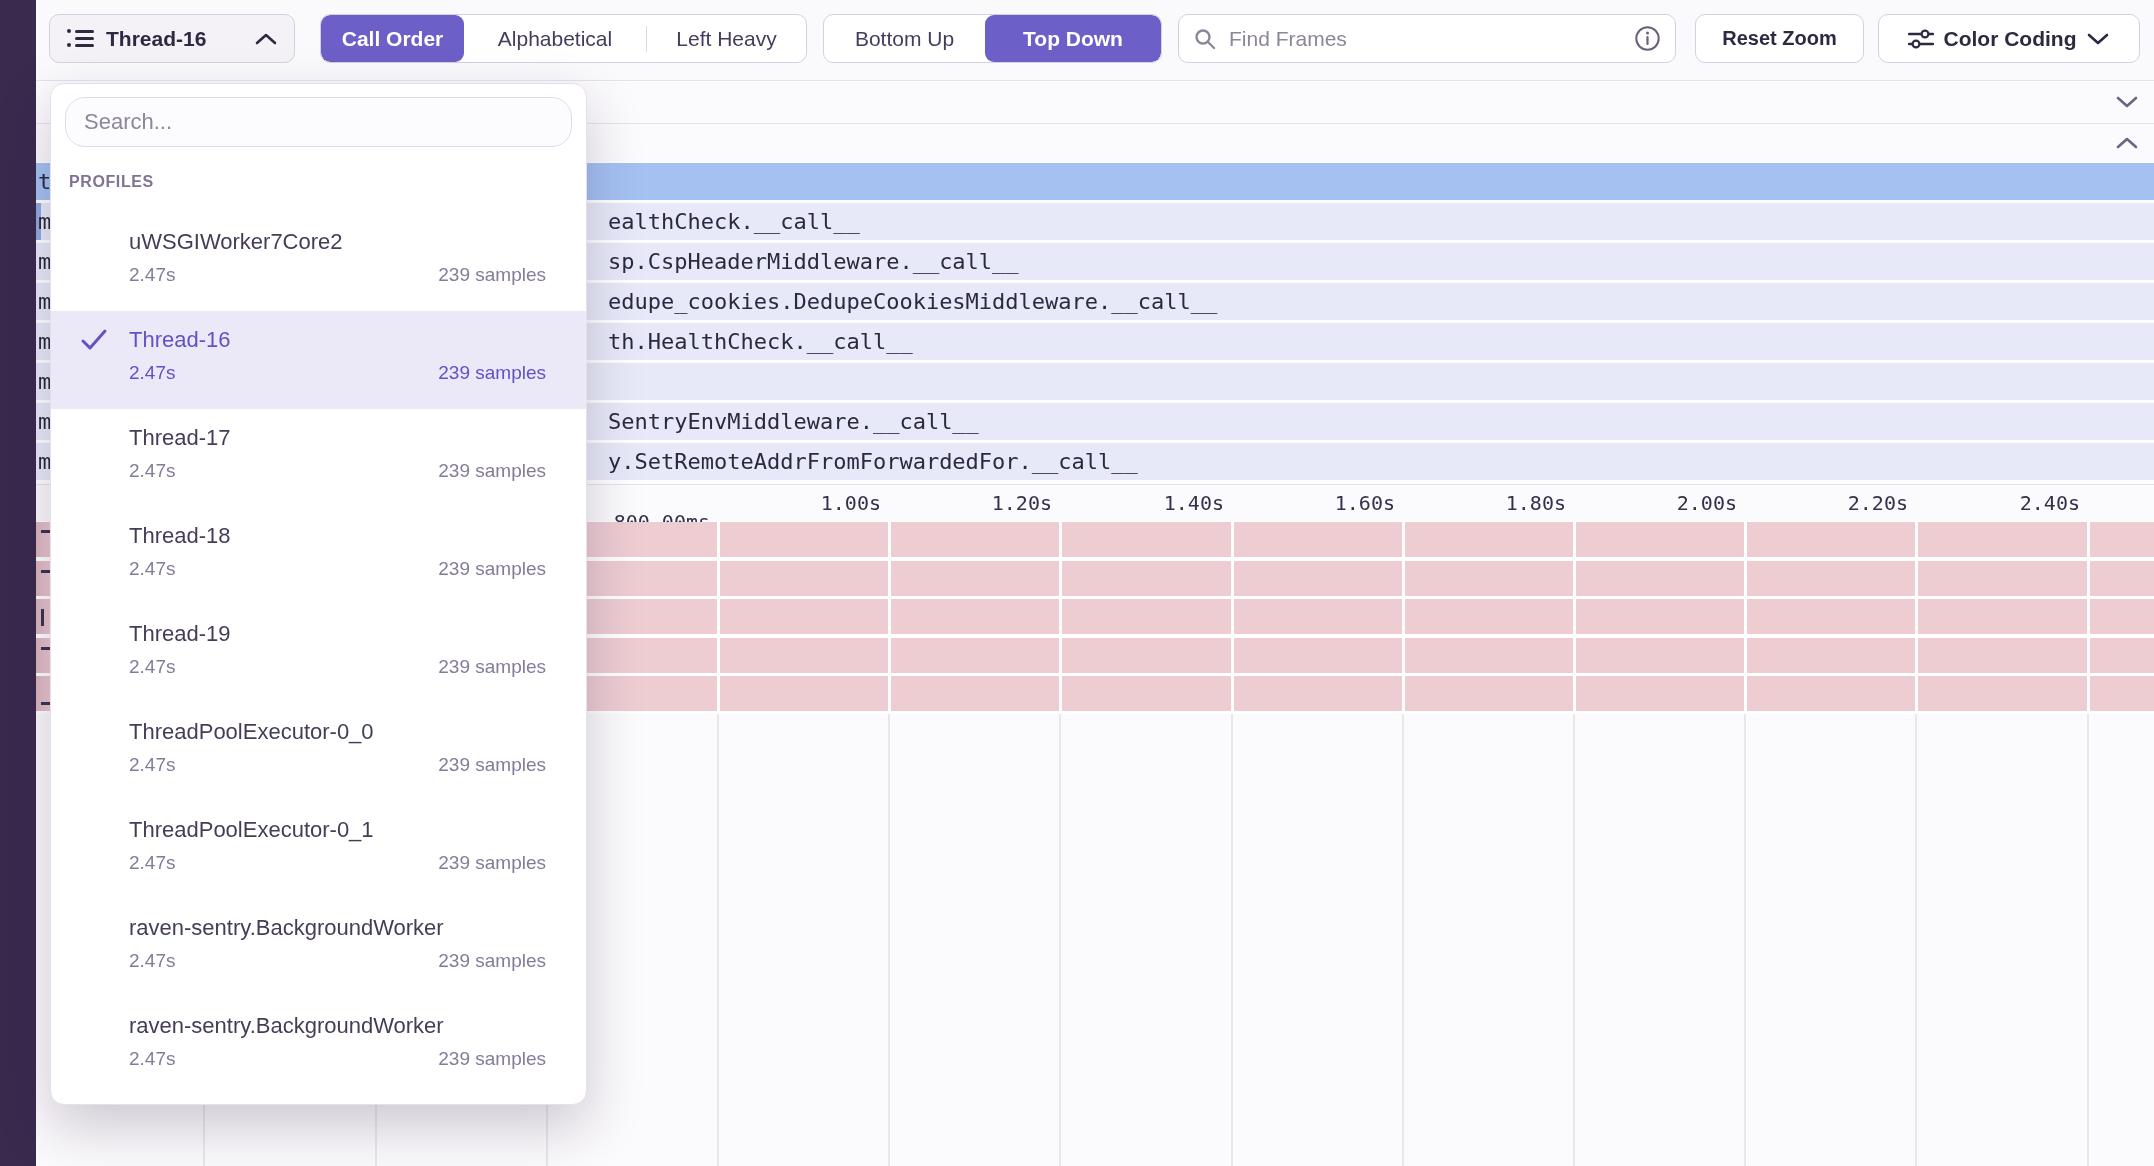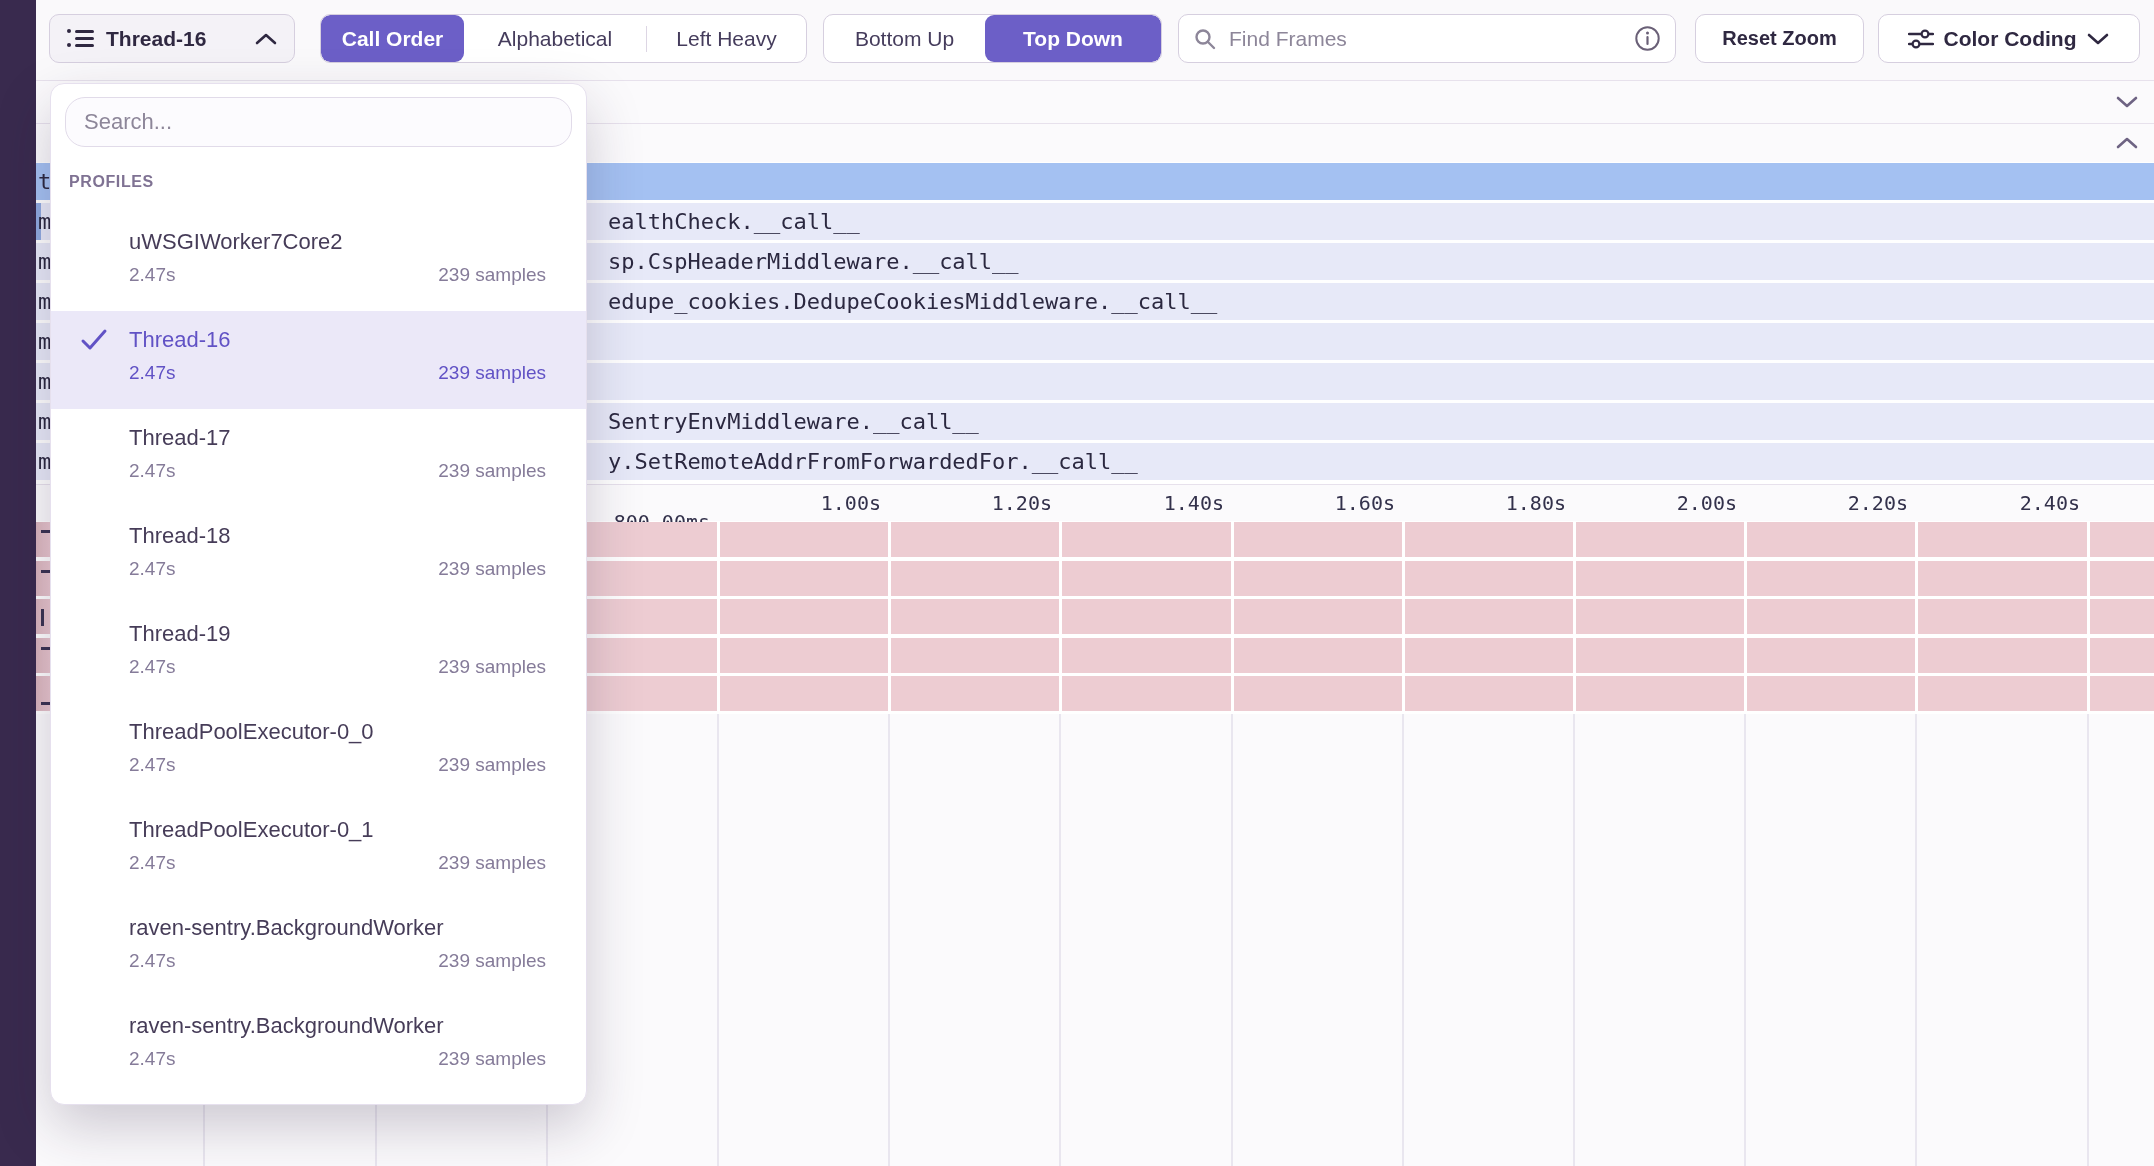--- a/index.html
+++ b/index.html
@@ -117,20 +117,21 @@
         <div class="frow lav">
           <span class="edge">m</span>
           <span class="flabel">sp.CspHeaderMiddleware.__call__</span>
         </div>
         <div class="frow lav">
           <span class="edge">m</span>
           <span class="flabel">edupe_cookies.DedupeCookiesMiddleware.__call__</span>
         </div>
         <div class="frow lav">
           <span class="edge">m</span>
+          <span class="flabel">th.HealthCheck.__call__</span>
         </div>
         <div class="frow lav">
           <span class="edge">m</span>
         </div>
         <div class="frow lav">
           <span class="edge">m</span>
           <span class="flabel">SentryEnvMiddleware.__call__</span>
         </div>
         <div class="frow lav">
           <span class="edge">m</span>

